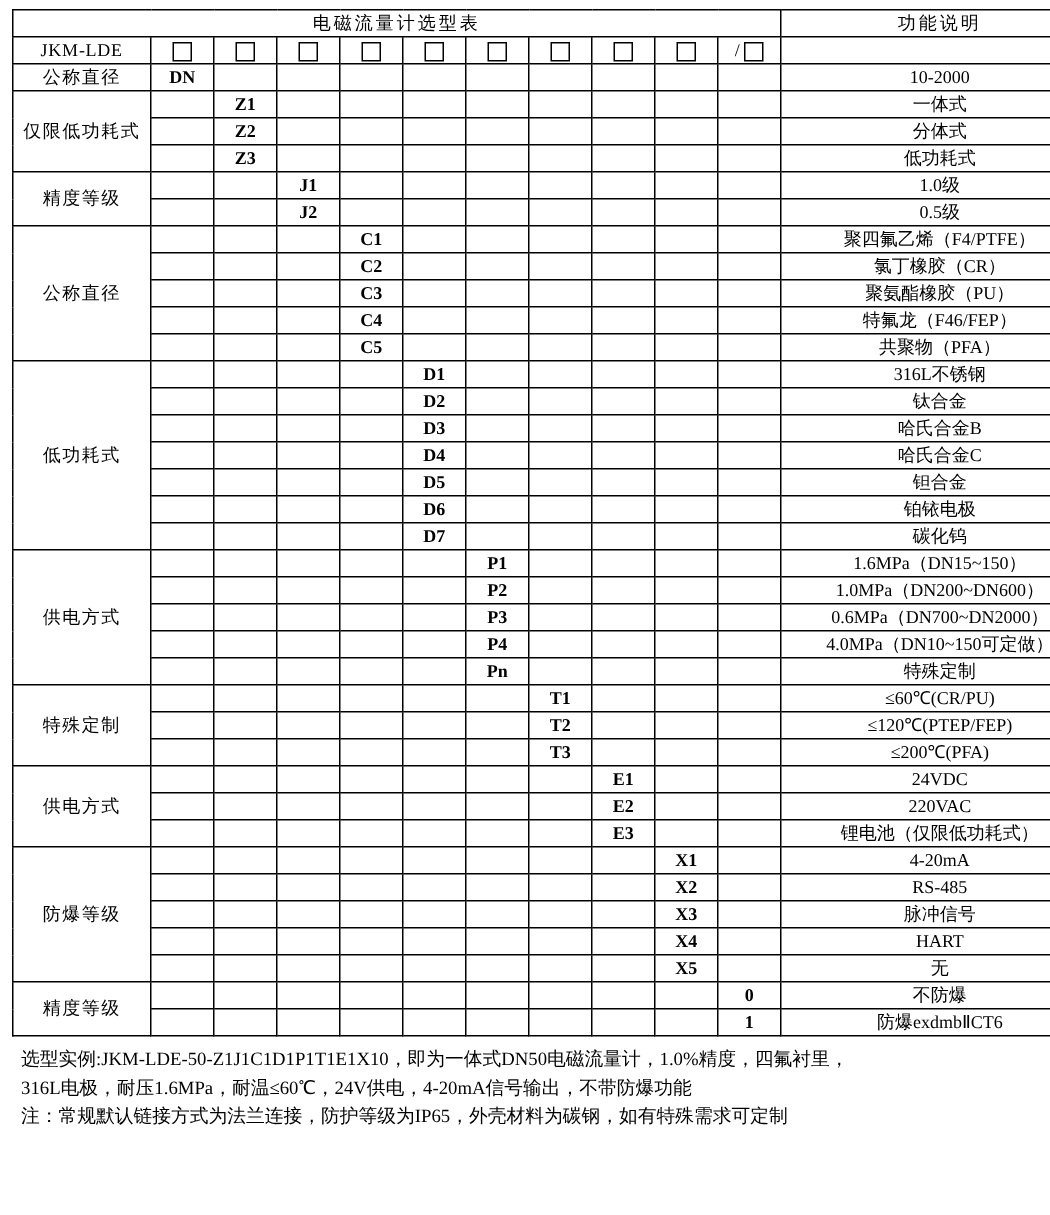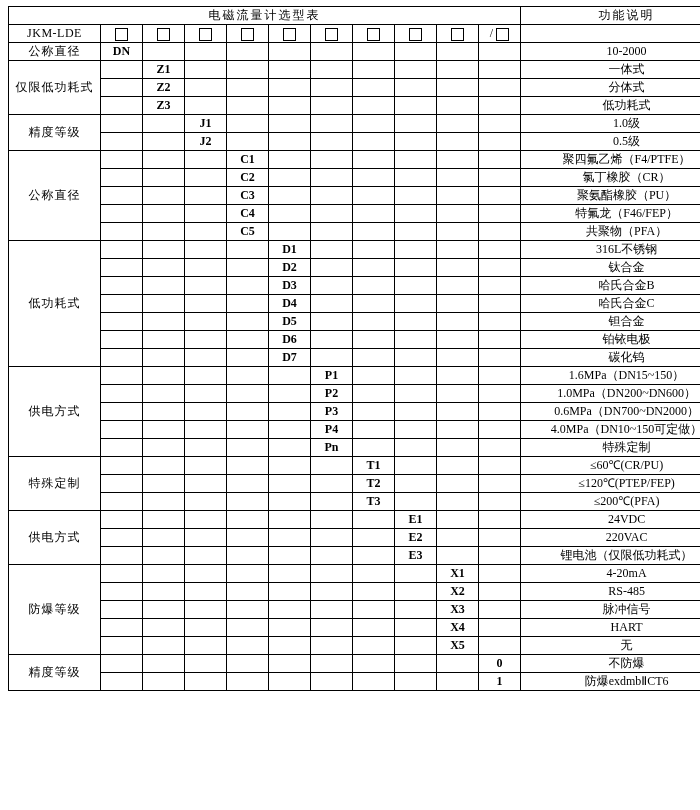--- a/index.html
+++ b/index.html
@@ -599,13 +599,18 @@
           <td class="nob"></td>
           <td class="nob"></td>
           <td class="nob"></td>
           <td class="nob"></td>
           <td class="code">1</td>
           <td class="desc">防爆exdmbⅡCT6</td>
         </tr>
       </tbody>
   </table>
 
+  <div class="notes">
+    <div>选型实例:JKM-LDE-50-Z1J1C1D1P1T1E1X10，即为一体式DN50电磁流量计，1.0%精度，四氟衬里，</div>
+    <div>316L电极，耐压1.6MPa，耐温≤60℃，24V供电，4-20mA信号输出，不带防爆功能</div>
+    <div>注：常规默认链接方式为法兰连接，防护等级为IP65，外壳材料为碳钢，如有特殊需求可定制</div>
+  </div>
 </div>
 
 </body></html>

